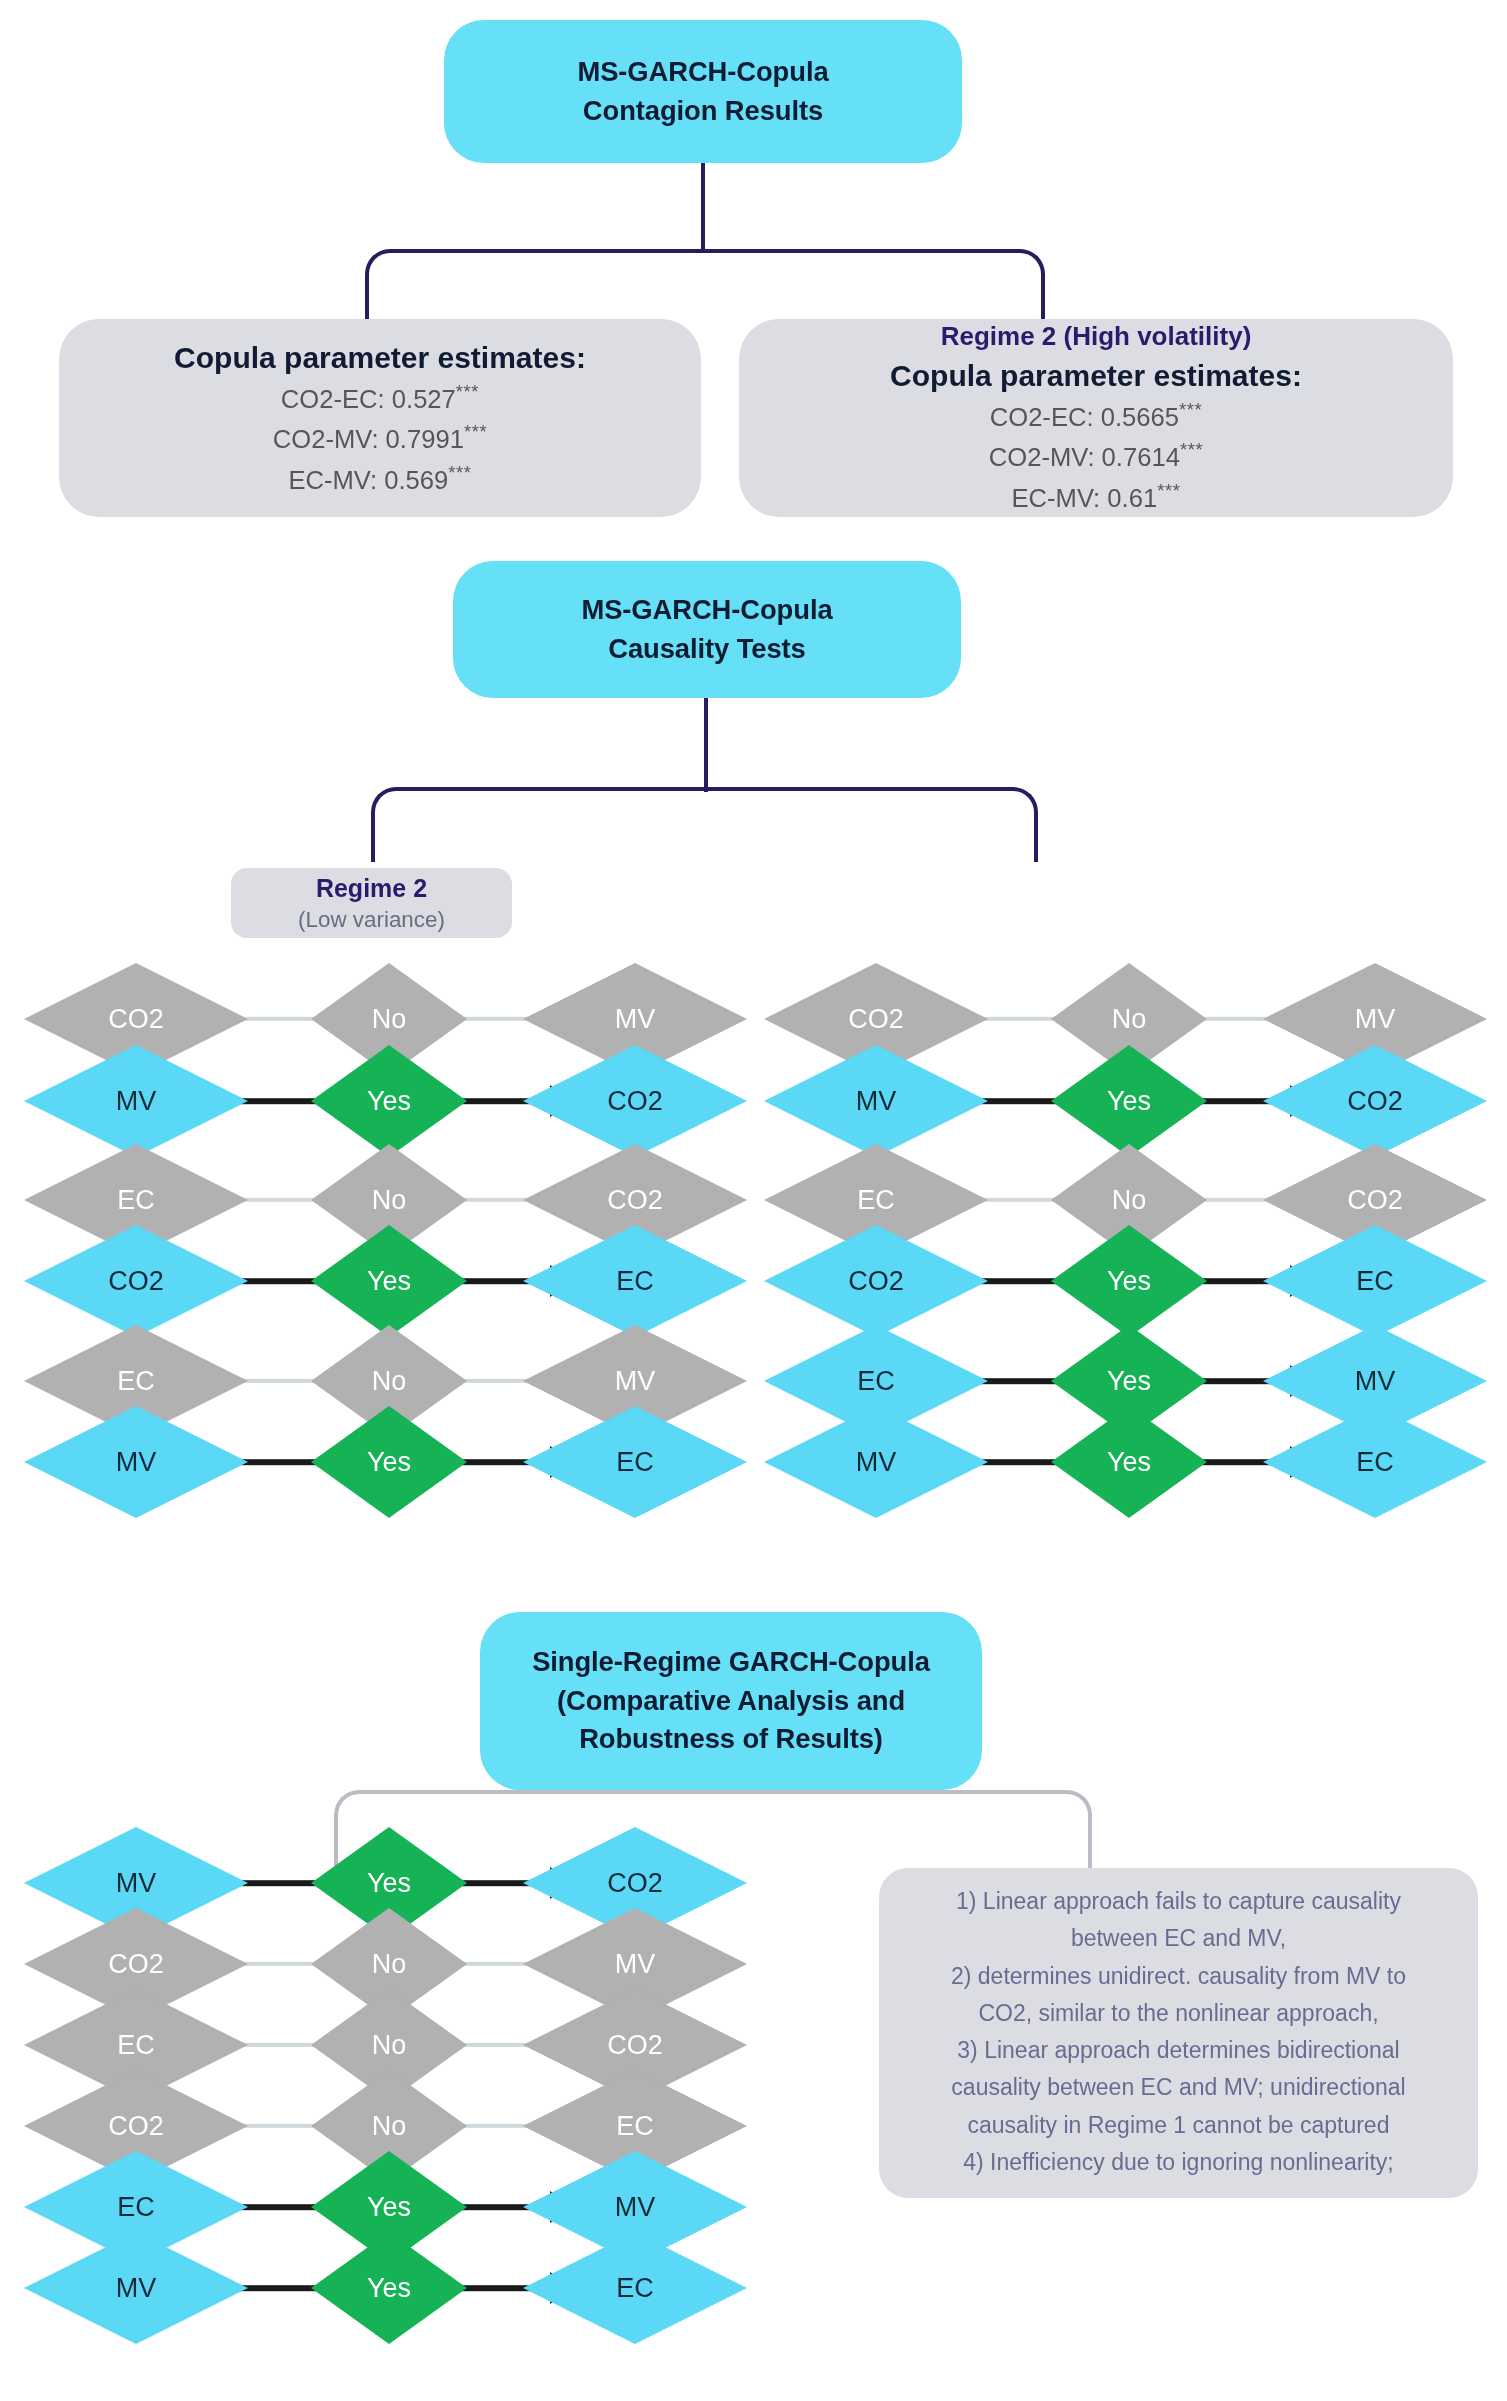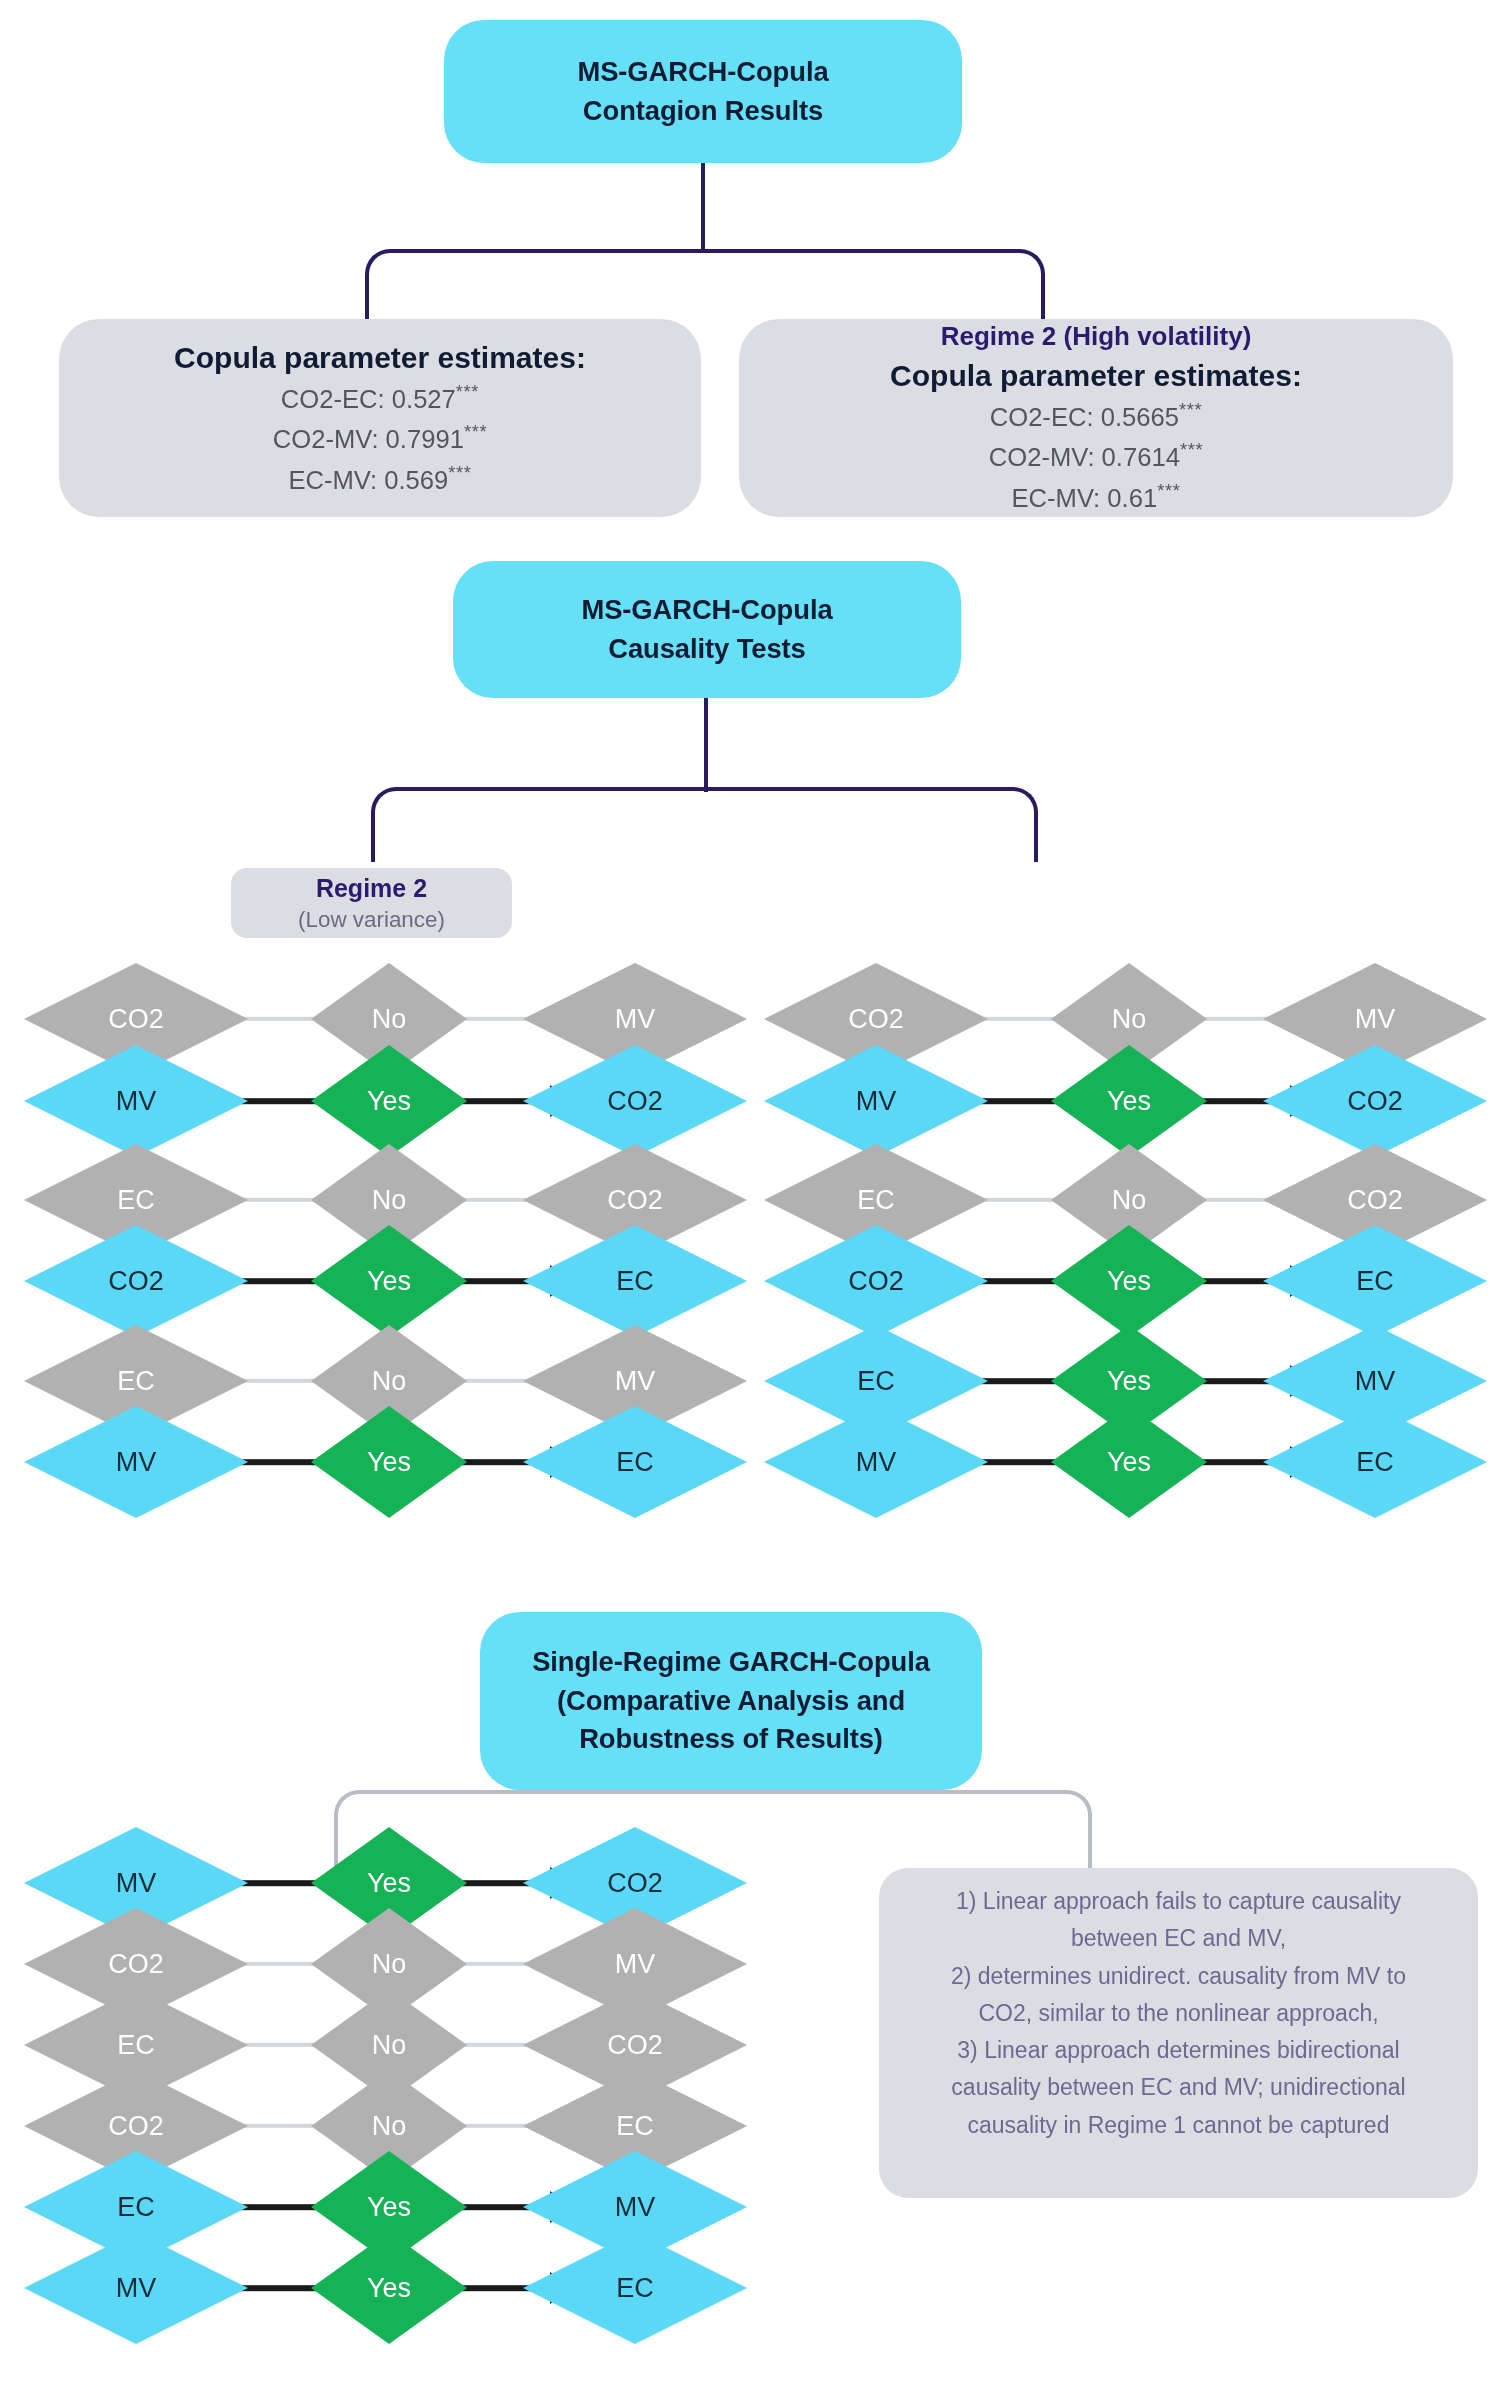--- a/index.html
+++ b/index.html
@@ -529,16 +529,17 @@
     </div>
 
   <div class="rbox grey" style="left:879px;top:1868px;width:599px;height:330px;border-radius:29px;padding:15px 21px;justify-content:flex-start;">
     <span class="ln note-line">1) Linear approach fails to capture causality</span>
     <span class="ln note-line">between EC and MV,</span>
     <span class="ln note-line">2) determines unidirect. causality from MV to</span>
     <span class="ln note-line">CO2, similar to the nonlinear approach,</span>
     <span class="ln note-line">3) Linear approach determines bidirectional</span>
     <span class="ln note-line">causality between EC and MV; unidirectional</span>
     <span class="ln note-line">causality in Regime 1 cannot be captured</span>
+    <span class="ln note-line">4) Inefficiency due to ignoring nonlinearity;</span>
   </div>
 
 </div>
 
 
 </body></html>

